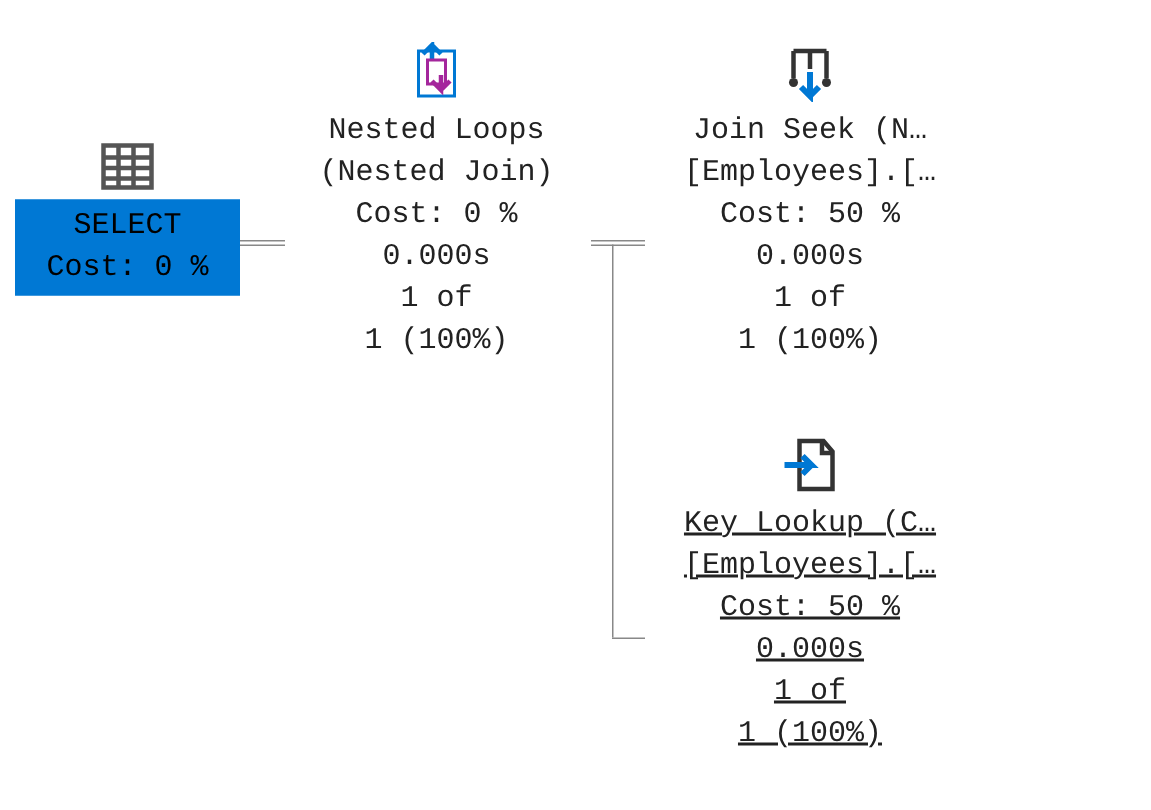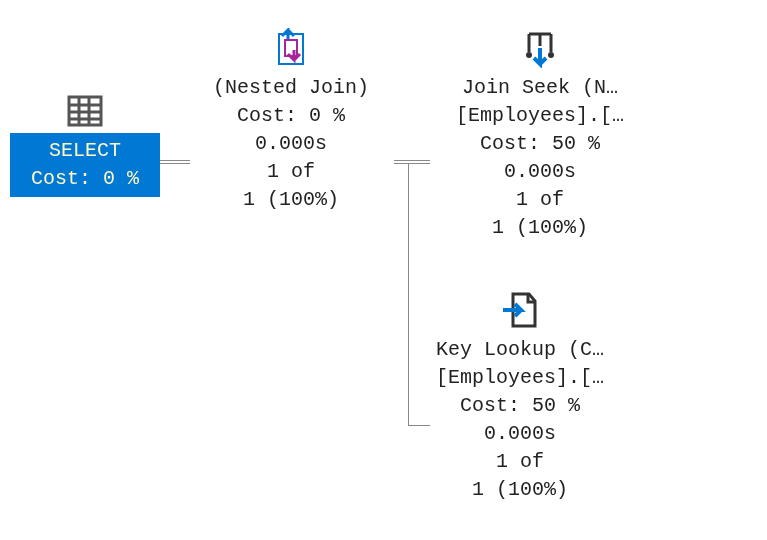--- a/index.html
+++ b/index.html
@@ -23,38 +23,39 @@
     margin: 0 auto 6px auto;
   }
   .sel-node {
     left: 10px;
     top: 95px;
     width: 150px;
   }
   .sel-header {
     background: #0078d4;
     border: 1px solid #0078d4;
-    color: #fef9c3;
+    color: #000000;
     padding: 3px 0;
     width: 150px;
   }
   .nested-node {
     left: 190px;
     top: 28px;
     width: 202px;
   }
   .indexseek-node {
     left: 430px;
     top: 28px;
     width: 220px;
   }
   .keylookup-node {
-    left: 410px;
+    left: 430px;
     top: 290px;
     width: 220px;
+    text-decoration: underline;
   }
   .txt { white-space: nowrap; }
   
   .line {
     position: absolute;
     background: #888;
   }
   .h1 { height: 1px; }
   .v1 { width: 1px; }
 </style>
@@ -76,20 +77,21 @@
   </div>
 </div>
 
 <div class="node nested-node">
   <svg class="icon" width="46" height="40" viewBox="0 0 46 40">
     <rect x="11" y="6" width="24" height="30" fill="#fff" stroke="#0078d4" stroke-width="2"></rect>
     <path d="M 20 12 L 20 2 L 14 8 M 20 2 L 26 8" fill="none" stroke="#0078d4" stroke-width="3"></path>
     <path d="M 26 28 L 26 38 L 20 32 M 26 38 L 32 32" fill="none" stroke="#a4269c" stroke-width="3" transform="translate(0,-6)"></path>
     <rect x="17" y="12" width="12" height="16" fill="none" stroke="#a4269c" stroke-width="2"></rect>
   </svg>
+  <div class="txt">Nested Loops</div>
   <div class="txt">(Nested Join)</div>
   <div class="txt">Cost: 0 %</div>
   <div class="txt">0.000s</div>
   <div class="txt">1 of</div>
   <div class="txt">1 (100%)</div>
 </div>
 
 <div class="node indexseek-node">
   <svg class="icon" width="46" height="40" viewBox="0 0 46 40">
     <line x1="12" y1="6" x2="12" y2="24" stroke="#333" stroke-width="3"></line>

